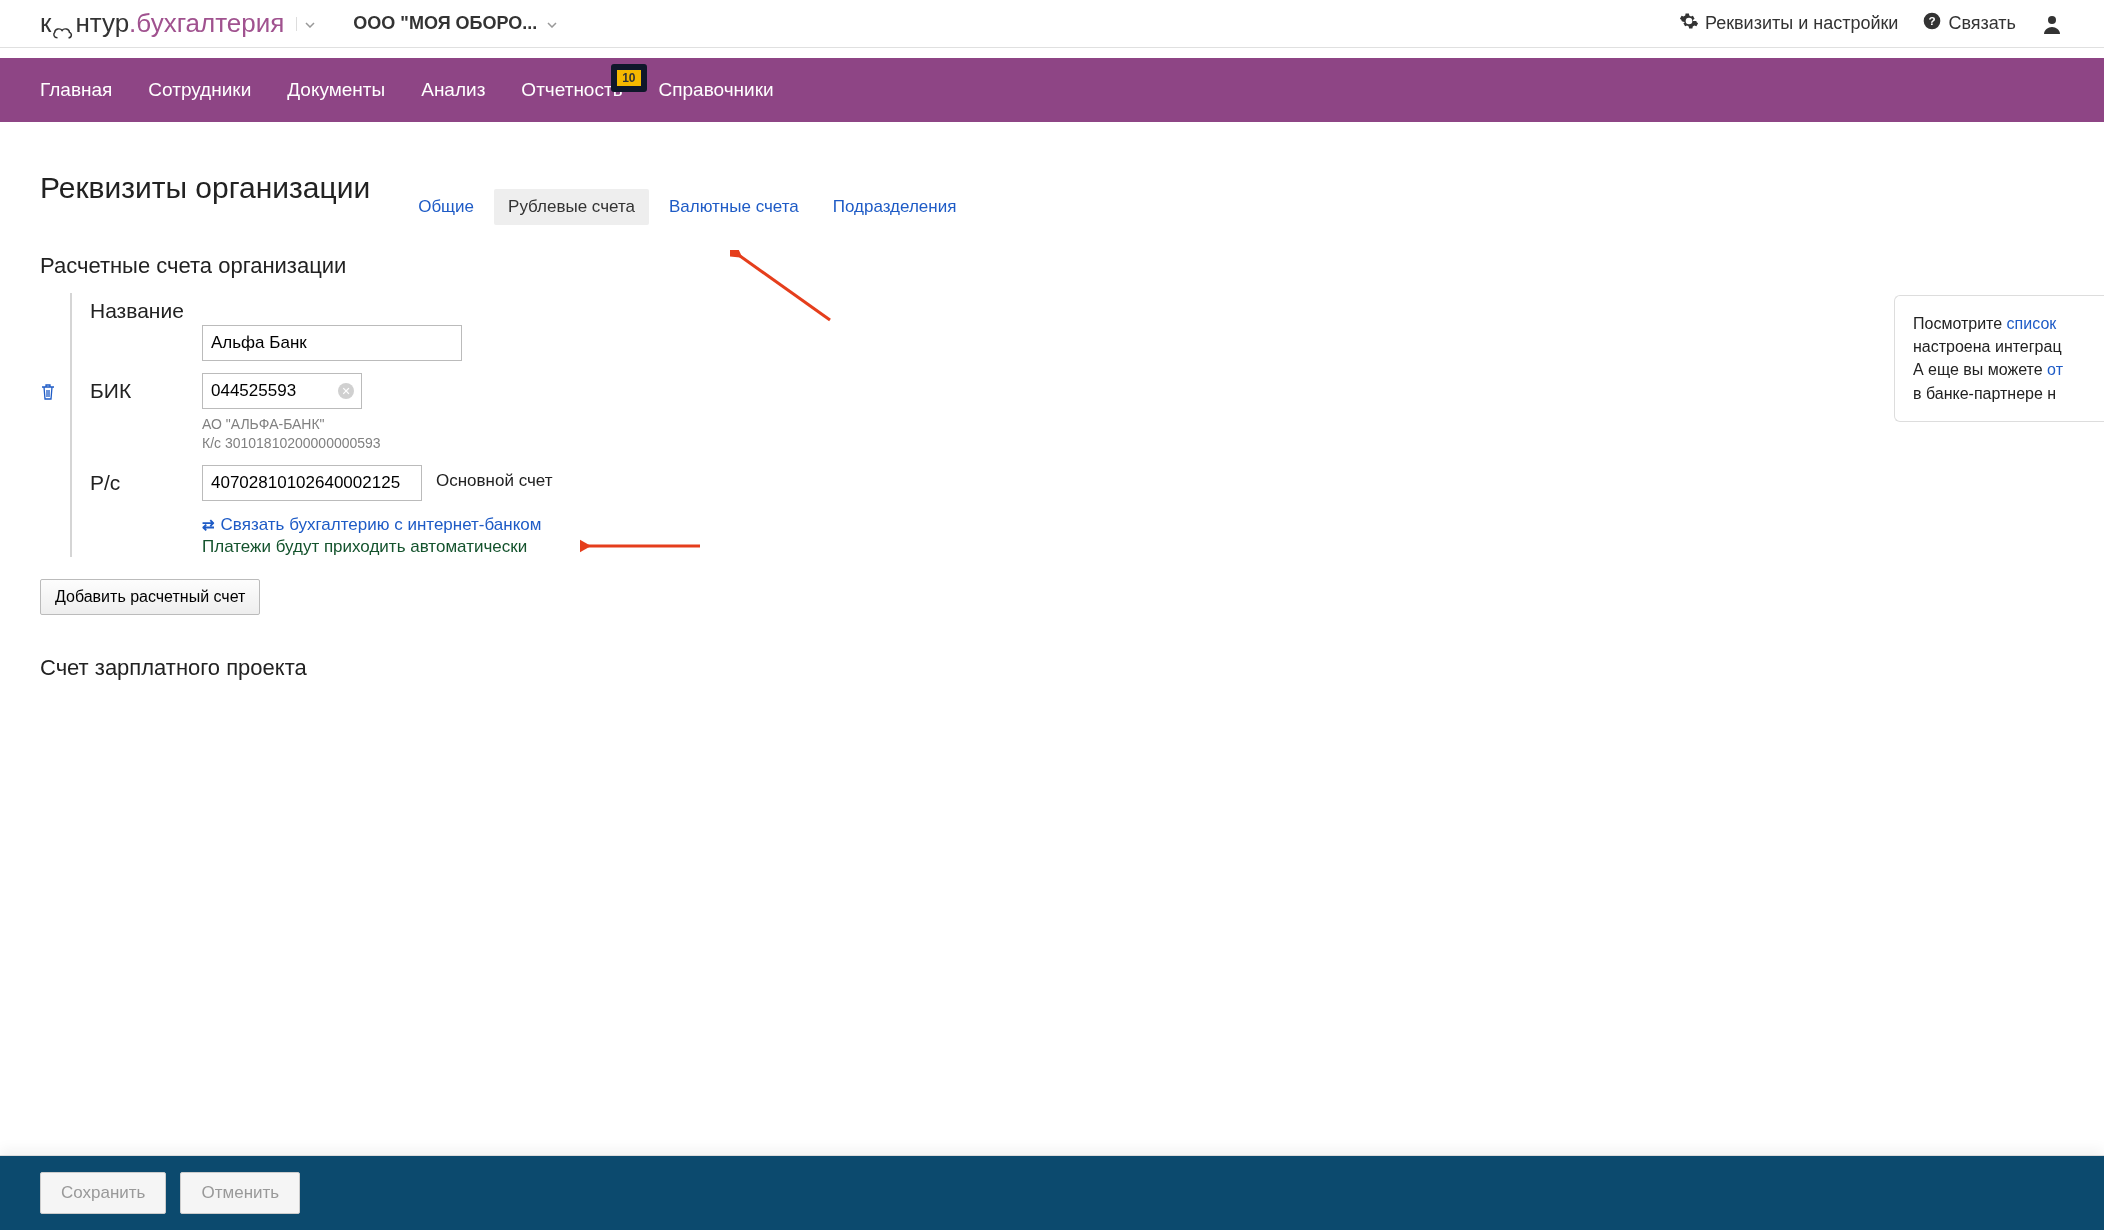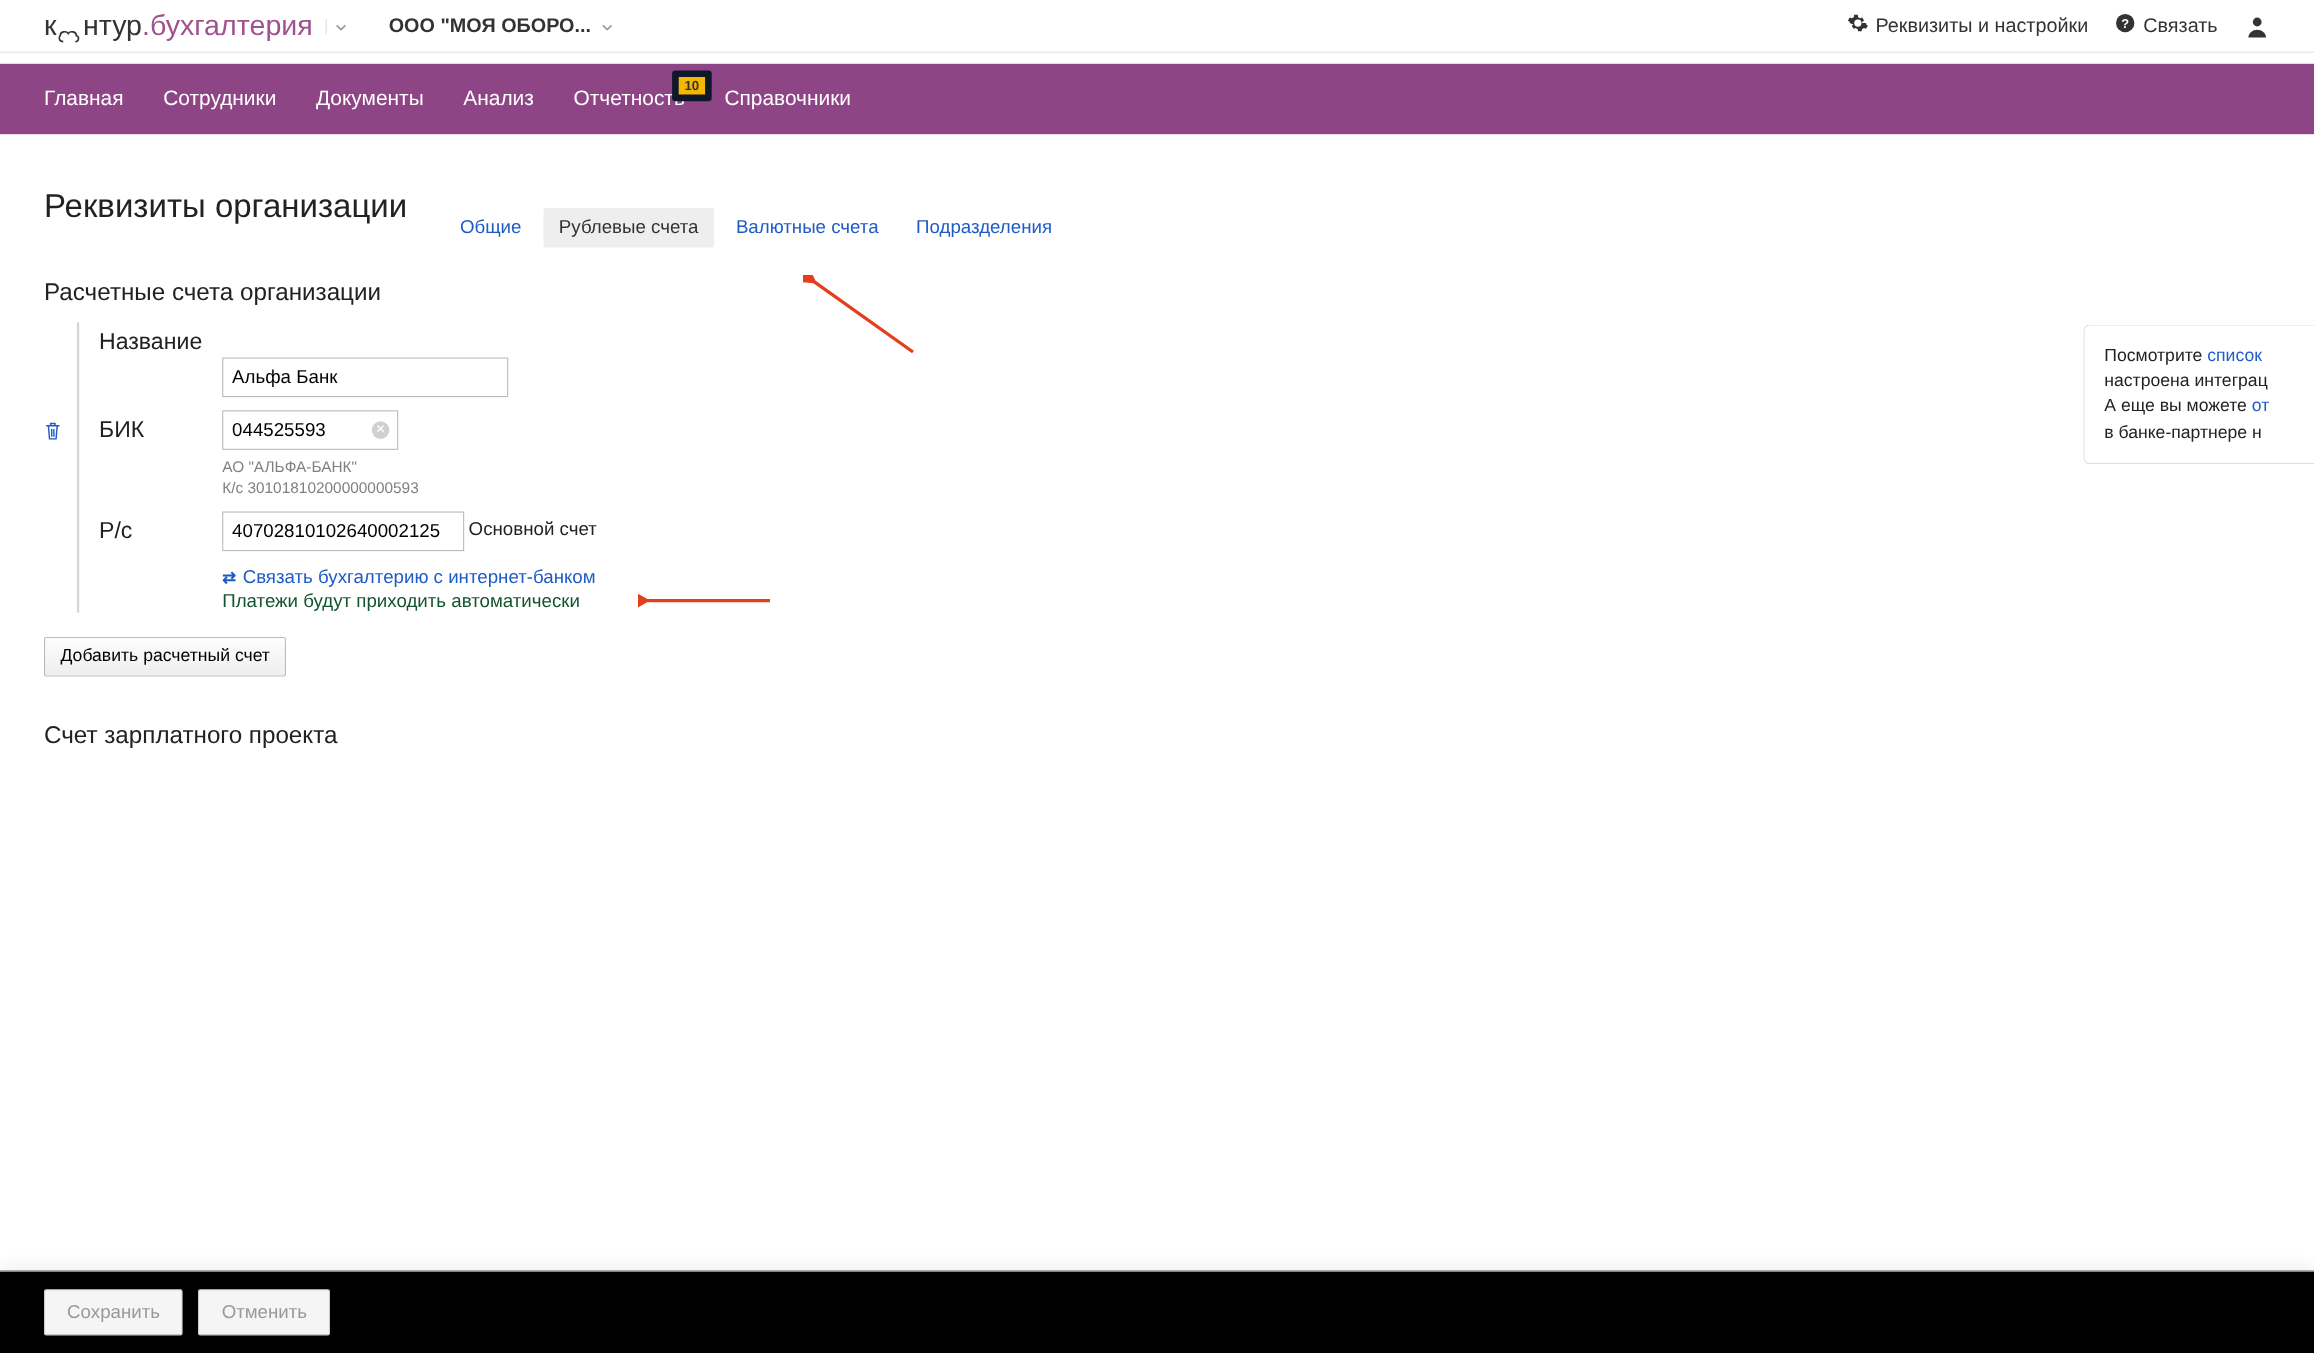--- a/index.html
+++ b/index.html
@@ -39,34 +39,34 @@
 .form-row { display: flex; align-items: flex-start; margin-bottom: 12px; }
 .form-label { width: 112px; font-size: 21px; padding-top: 6px; }
 .input { border: 1px solid #bbb; padding: 6px 8px; font-size: 17px; height: 36px; background:#fff; }
 .input-name { width: 260px; margin-top: 32px; }
 .input-bik { width: 160px; position: relative; }
 .bik-wrap { position: relative; display:inline-block; }
 .clear-ico { position: absolute; right: 8px; top: 50%; transform: translateY(-50%); width: 16px; height: 16px; background: #d0d0d0; border-radius: 50%; cursor: pointer; display:flex; align-items:center; justify-content:center; color:#fff; font-size:11px; line-height:1; }
 .input-rs { width: 220px; }
 
 .hint { color: #808080; font-size: 14px; margin-top: 6px; line-height: 1.35; }
-.after-input-note { font-size: 17px; margin-left: 4px; padding-top: 6px; }
+.after-input-note { font-size: 17px; margin-left: 14px; padding-top: 6px; }
 
 .link-block { margin-top: 14px; }
 .link-row { display: flex; align-items: center; gap: 6px; font-size: 17px; }
 .link-row a { color: #1e5bc6; text-decoration: none; cursor: pointer; }
 .swap-ico { color: #1e5bc6; font-size: 15px; font-weight: bold; }
 .sub-note { font-size: 17px; color: #14532d; margin-top: 2px; }
 
 .btn-secondary { margin-top: 22px; background: linear-gradient(#fdfdfd,#eee); border: 1px solid #bbb; border-radius: 2px; padding: 8px 14px; font-size: 16px; cursor: pointer; }
 
 .info-panel { position: absolute; right: 0; top: 295px; border: 1px solid #ddd; border-right: none; border-radius: 6px 0 0 6px; padding: 16px 18px; width: 210px; font-size: 16px; line-height: 1.45; background:#fff; }
 .info-panel a { color: #1e5bc6; }
 
-.footer-bar { position: fixed; bottom: 0; left: 0; right: 0; background: #000000; border-top: 1px solid #ddd; padding: 16px 40px; display: flex; gap: 14px; box-shadow: 0 -6px 12px rgba(0,0,0,.05); }
+.footer-bar { position: fixed; bottom: 0; left: 0; right: 0; background: #0c4a6e; border-top: 1px solid #ddd; padding: 16px 40px; display: flex; gap: 14px; box-shadow: 0 -6px 12px rgba(0,0,0,.05); }
 .btn-footer { background: #f5f5f5; border: 1px solid #ccc; border-radius: 2px; padding: 10px 20px; font-size: 17px; color: #999; cursor: not-allowed; }
 
 .arrow1, .arrow2 { position: absolute; pointer-events: none; }
 .arrow1 { left: 730px; top: 250px; }
 .arrow2 { left: 580px; top: 532px; }
 </style>
 </head>
 <body>
 
 <div class="header-top">

